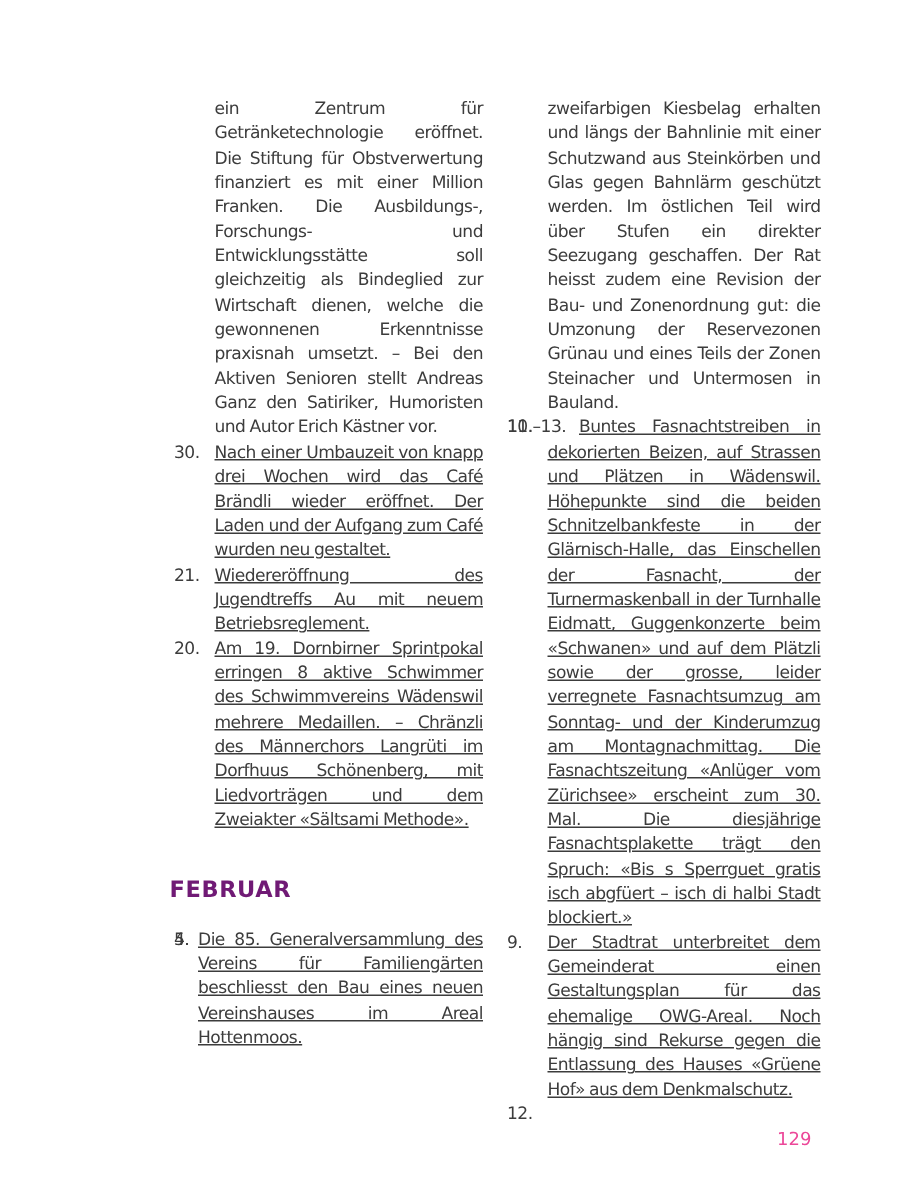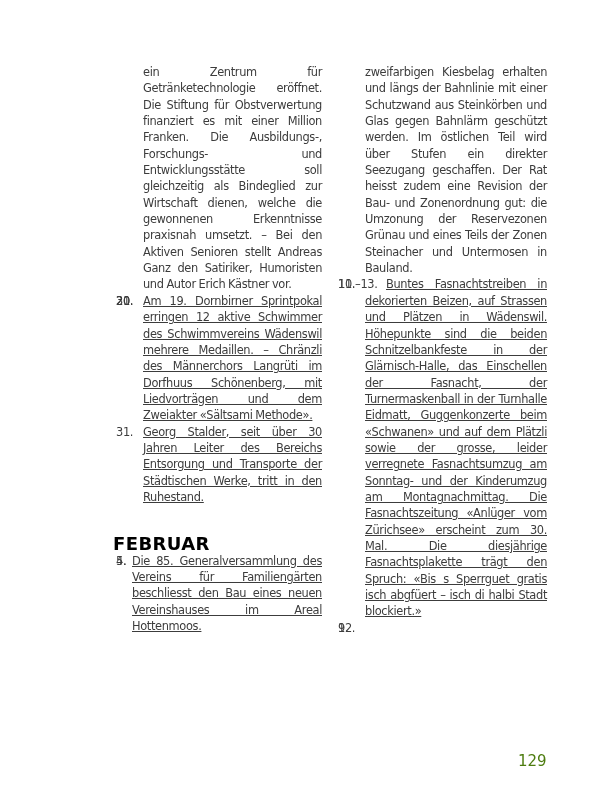--- a/index.html
+++ b/index.html
@@ -29,59 +29,58 @@
       hyphens: manual;
       text-decoration: underline;
     }
     .entry .num {
       position: absolute;
       left: 0; top: 0;
       white-space: nowrap;
     }
     .cont { padding-left: 27px; text-align: justify; }
     .heading {
-      color: #000000;
+      color: #701a75;
       font-family: "DejaVu Sans", sans-serif;
       font-weight: bold;
-      font-size: 18px;
+      font-size: 15px;
       letter-spacing: 0.4px;
       margin-top: 31px;
+      margin-bottom: 16px;
       padding-left: 0;
       margin-left: -3px;
     }
     .feb .entry { padding-left: 16px; }
     .feb .entry .num { left: 0; }
     .page-number {
       position: absolute;
       left: 505px; top: 752px;
-      font-size: 15px;
-      color: #4d7c0f;
+      font-size: 12px;
+      color: #ec4899;
     }
   </style>
 </head>
 <body>
 
 <div class="page">
 
   <div class="col col-left">
     <div class="cont">ein Zentrum für Getränketechnologie eröffnet. Die Stiftung für Obstverwertung finanziert es mit einer Million Franken. Die Ausbildungs-, Forschungs- und Entwicklungsstätte soll gleichzeitig als Bindeglied zur Wirtschaft dienen, welche die gewonnenen Erkenntnisse praxisnah umsetzt. – Bei den Aktiven Senioren stellt Andreas Ganz den Satiriker, Humoristen und Autor Erich Kästner vor.</div>
 
     <div class="entry">
       <span class="num">30.</span>
+      <span>Nach einer Umbauzeit von knapp drei Wochen wird das Café Brändli wieder eröffnet. Der Laden und der Aufgang zum Café wurden neu gestaltet.</span>
     </div>
     <div class="entry">
       <span class="num">21.</span>
+      <span>Wiedereröffnung des Jugendtreffs Au mit neuem Betriebsreglement.</span>
     </div>
     <div class="entry">
       <span class="num">20.</span>
-      <span>Am 19. Dornbirner Sprintpokal erringen 12 aktive Schwimmer des Schwimmvereins Wädenswil mehrere Medaillen. – Chränzli des Männerchors Langrüti im Dorfhuus Schönenberg, mit Liedvorträgen und dem Zweiakter «Sältsami Methode».</span>
-    </div>
-    <div class="entry">
-      <span class="num">31.</span>
-      <span>Georg Stalder, seit über 30 Jahren Leiter des Bereichs Entsorgung und Transporte der Städtischen Werke, tritt in den Ruhestand.</span>
+      <span>Am 19. Dornbirner Sprintpokal erringen 8 aktive Schwimmer des Schwimmvereins Wädenswil mehrere Medaillen. – Chränzli des Männerchors Langrüti im Dorfhuus Schönenberg, mit Liedvorträgen und dem Zweiakter «Sältsami Methode».</span>
     </div>
 
     <div class="heading">FEBRUAR</div>
 
     <div class="feb">
       <div class="entry">
         <span class="num">4.</span>
       </div>
       <div class="entry">
         <span class="num">5.</span>
@@ -96,20 +95,21 @@
 
     <div class="entry">
       <span class="num">10.</span>
     </div>
     <div class="entry">
       <span class="num">11.–13.</span>
       <span><span style="display:inline-block;width:21px;"></span><span>Buntes Fasnachtstreiben in dekorierten Beizen, auf Strassen und Plätzen in Wädenswil. Höhepunkte sind die beiden Schnitzelbankfeste in der Glärnisch-Halle, das Einschellen der Fasnacht, der Turnermaskenball in der Turnhalle Eidmatt, Guggenkonzerte beim «Schwanen» und auf dem Plätzli sowie der grosse, leider verregnete Fasnachtsumzug am Sonntag- und der Kinderumzug am Montagnachmittag. Die Fasnachtszeitung «Anlüger vom Zürichsee» erscheint zum 30. Mal. Die diesjährige Fasnachtsplakette trägt den Spruch: «Bis s Sperrguet gratis isch abgfüert – isch di halbi Stadt blockiert.»</span></span>
     </div>
     <div class="entry">
       <span class="num">9.</span>
+      <span>Der Stadtrat unterbreitet dem Gemeinderat einen Gestaltungsplan für das ehemalige OWG-Areal. Noch hängig sind Rekurse gegen die Entlassung des Hauses «Grüene Hof» aus dem Denkmalschutz.</span>
     </div>
     <div class="entry">
       <span class="num">12.</span>
 
     </div>
 
   </div>
 
   <div class="page-number">129</div>
 </div>

